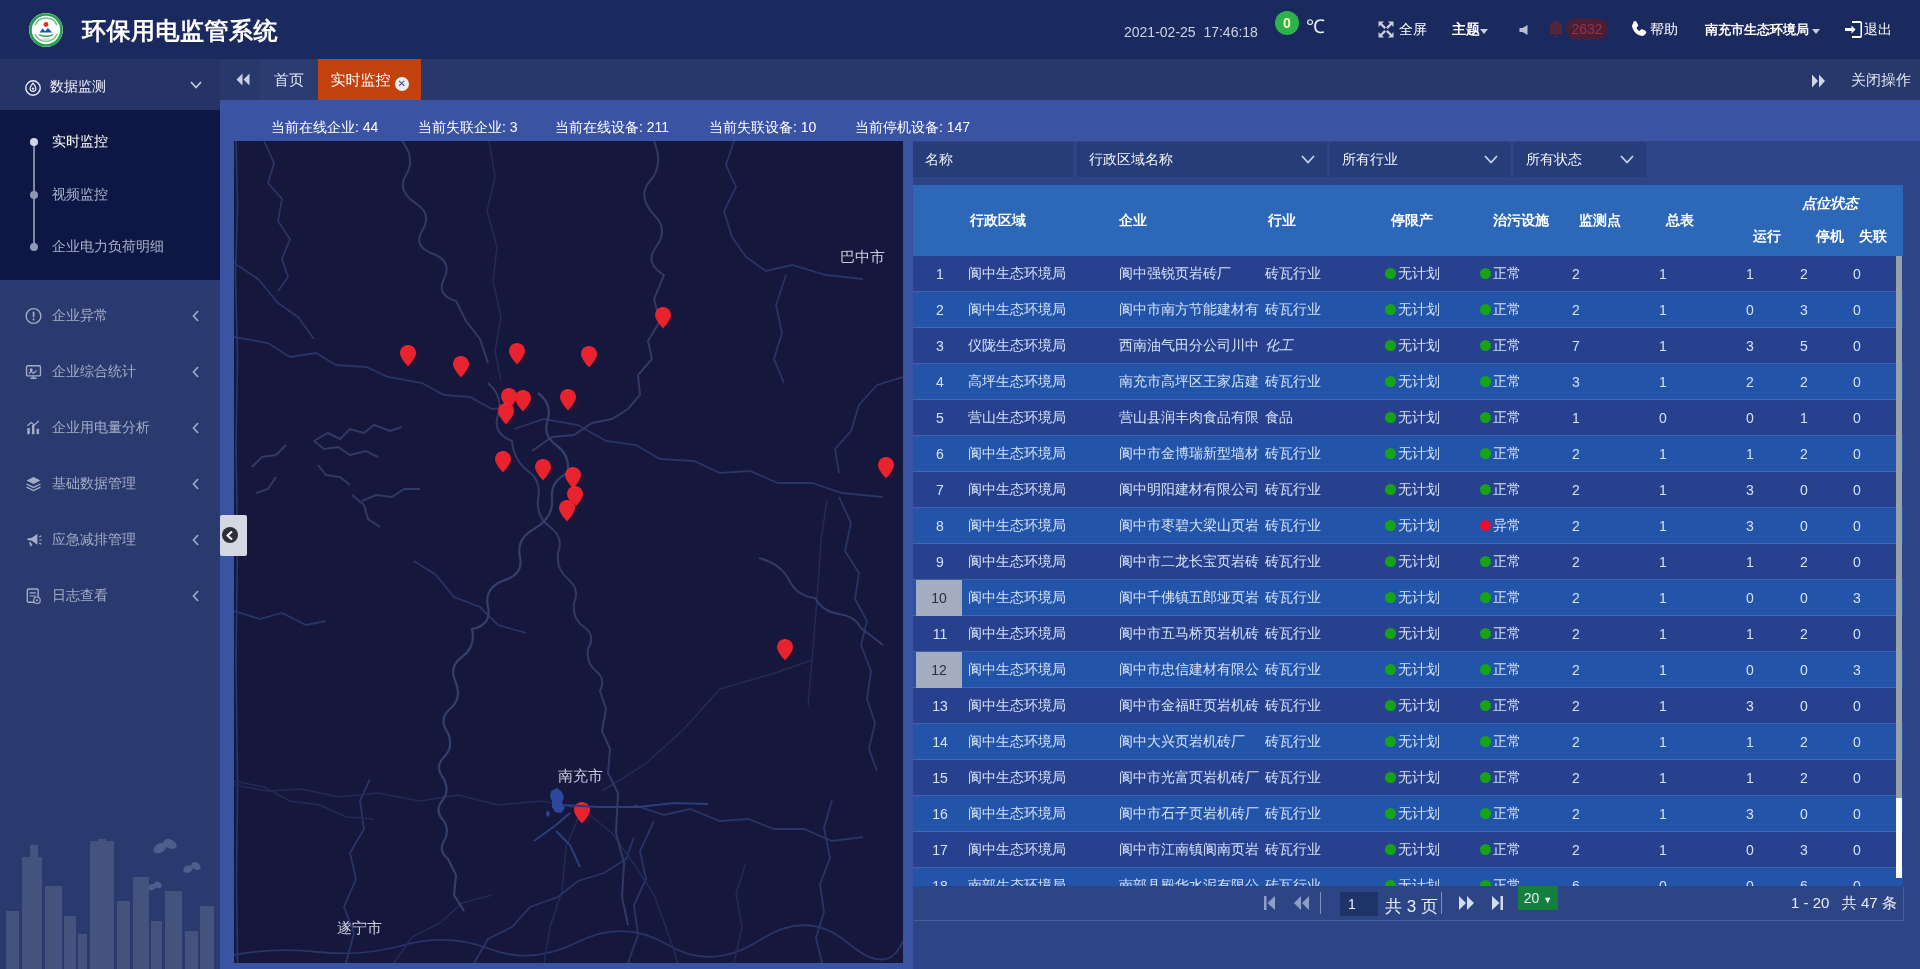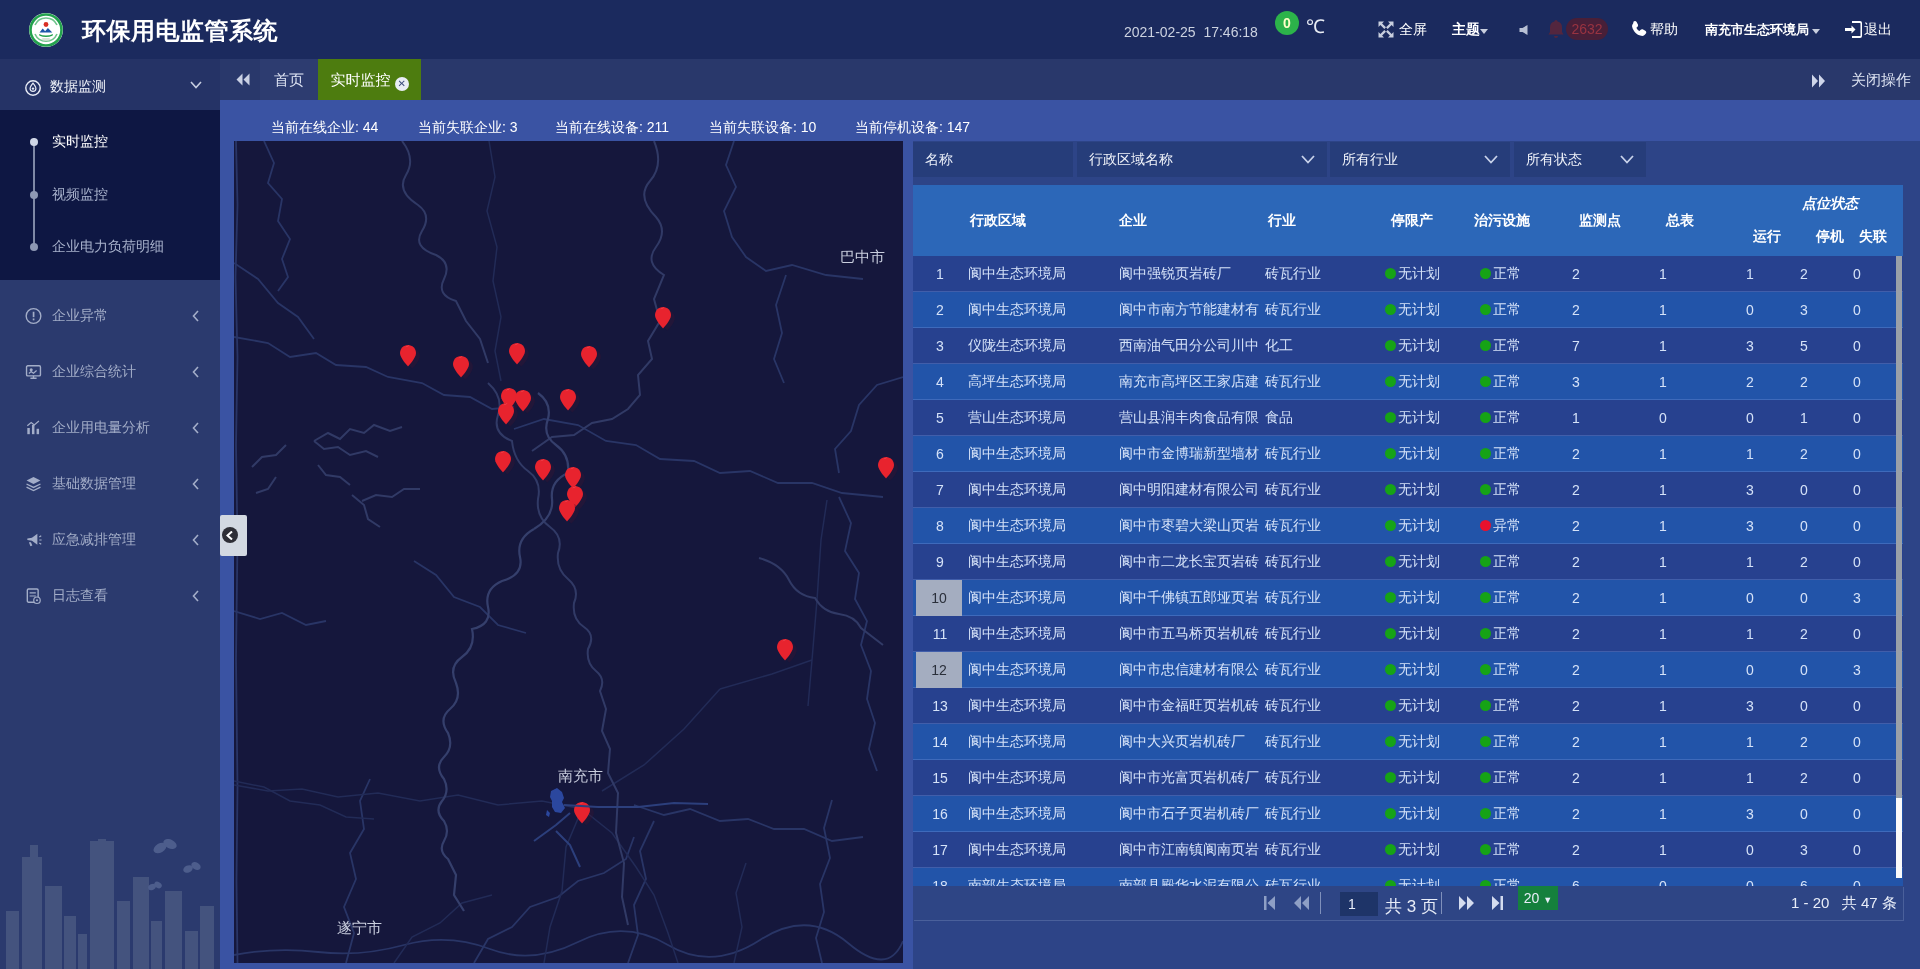--- a/index.html
+++ b/index.html
@@ -211,21 +211,21 @@
       <ellipse cx="55" cy="-40" rx="5" ry="3.5" transform="rotate(-25 55 -40)"></ellipse>
         <ellipse cx="62" cy="-43" rx="5" ry="3.5" transform="rotate(30 62 -43)"></ellipse>
     </g>
   </svg>
 </div>
 <div id="tabbar">
   <svg class="abs" style="left:16px;top:14px" width="14" height="13" viewBox="0 0 14 13">
       <path d="M6.5 0.5 v12 L0.5 6.5z M13.5 0.5 v12 L7.5 6.5z" fill="#c9d0e4"></path>
     </svg>
   <div class="abs" style="left:40px;top:0;width:58px;height:41px;background:#2d3c70;color:#dde3f2;font-size:15px;text-align:center;line-height:41px;">首页</div>
-  <div class="abs" style="left:98px;top:0;width:103px;height:41px;background:#4d7c0f;color:#fff;font-size:15px;text-align:center;line-height:41px;">实时监控 <span style="display:inline-block;width:14px;height:14px;border-radius:50%;background:#e9edf6;color:#3d4c7d;font-size:10px;line-height:14px;vertical-align:-2px;">✕</span></div>
+  <div class="abs" style="left:98px;top:0;width:103px;height:41px;background:#c2410c;color:#fff;font-size:15px;text-align:center;line-height:41px;">实时监控 <span style="display:inline-block;width:14px;height:14px;border-radius:50%;background:#e9edf6;color:#3d4c7d;font-size:10px;line-height:14px;vertical-align:-2px;">✕</span></div>
   <svg class="abs" style="left:1592px;top:15px" width="13" height="14" viewBox="0 0 13 14">
       <path d="M0 0.5 v13 L6 7z M7 0.5 v13 L13 7z" fill="#cfd6ea"></path>
     </svg>
   <div class="abs" style="left:1631px;top:12px;color:#dde3f2;font-size:15px;">关闭操作</div>
 </div>
 <div id="content">
   <div id="stats" class="hdrtxt" style="position:absolute;left:0;top:0;width:1700px;height:41px;margin-left:36px;">
     <span class="abs" style="left:15px;top:19px;">当前在线企业: 44</span>
     <span class="abs" style="left:162px;top:19px;">当前失联企业: 3</span>
     <span class="abs" style="left:299px;top:19px;">当前在线设备: 211</span>
@@ -329,21 +329,21 @@
           <path d="M1 1 l6 6.5 6-6.5" stroke="#c8d2ea" stroke-width="1.8" fill="none"></path>
         </svg></div>
     <div class="fbox" style="left:601px;width:132px;">所有状态<svg class="chev" viewBox="0 0 14 9">
           <path d="M1 1 l6 6.5 6-6.5" stroke="#c8d2ea" stroke-width="1.8" fill="none"></path>
         </svg></div>
     <div id="thead">
       <span class="th" style="left:85px;">行政区域</span>
       <span class="th" style="left:220px;">企业</span>
       <span class="th" style="left:369px;">行业</span>
       <span class="th" style="left:499px;">停限产</span>
-      <span class="th" style="left:589px;">治污设施</span>
+      <span class="th" style="left:608px;">治污设施</span>
       <span class="th" style="left:687px;">监测点</span>
       <span class="th" style="left:767px;">总表</span>
       <span class="th" style="left:917px;top:10px;font-style:italic;">点位状态</span>
       <span class="th" style="left:854px;top:43px;">运行</span>
       <span class="th" style="left:907px;top:43px;margin-left:10px;">停机</span>
       <span class="th" style="left:960px;top:43px;">失联</span>
     </div>
     <div class="rows">
       <div class="row odd">
           <span class="rcc" style="left:27px;">1</span>
@@ -368,21 +368,21 @@
           <span class="rcc" style="left:663px;">2</span>
           <span class="rcc" style="left:750px;">1</span>
           <span class="rcc" style="left:837px;">0</span>
           <span class="rcc" style="left:891px;">3</span>
           <span class="rcc" style="left:944px;">0</span>
         </div>
       <div class="row odd">
           <span class="rcc" style="left:27px;">3</span>
           <span class="rc" style="left:55px;">仪陇生态环境局</span>
           <span class="rc" style="left:206px;width:145px;overflow:hidden;">西南油气田分公司川中</span>
-          <span class="rc" style="left:352px;">化工</span>
+          <span class="rc" style="left:352px;font-style:italic;">化工</span>
           <span class="rc" style="left:472px;"><span class="gdot"></span>无计划</span>
           <span class="rc" style="left:567px;"><span class="gdot"></span>正常</span>
           <span class="rcc" style="left:663px;">7</span>
           <span class="rcc" style="left:750px;">1</span>
           <span class="rcc" style="left:837px;">3</span>
           <span class="rcc" style="left:891px;">5</span>
           <span class="rcc" style="left:944px;">0</span>
         </div>
       <div class="row even">
           <span class="rcc" style="left:27px;">4</span>

